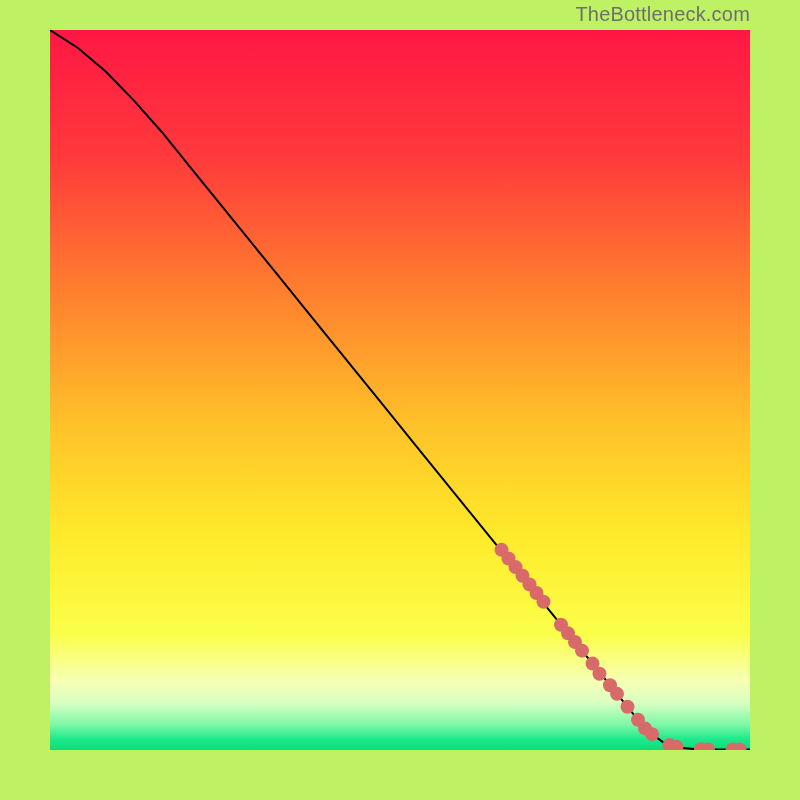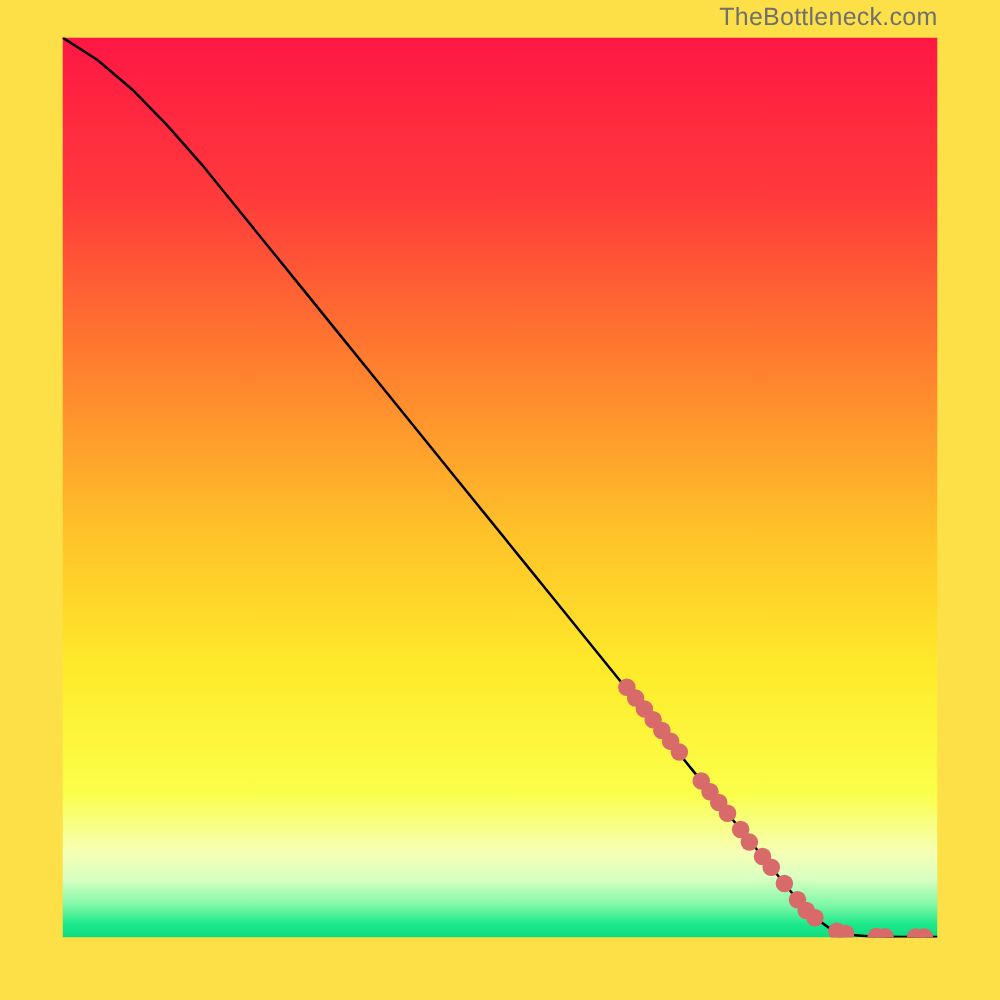--- a/index.html
+++ b/index.html
@@ -8,21 +8,21 @@
     width: 800px;
     height: 800px;
     overflow: hidden;
     background: #000;
     font-family: Arial, Helvetica, sans-serif;
   }
   .frame {
     position: relative;
     width: 800px;
     height: 800px;
-    background: #fde047;
+    background: #bef264;
   }
   .plot {
     position: absolute;
     left: 50px;
     top: 30px;
     width: 700px;
     height: 720px;
   }
   .plot svg {
     width: 100%;

